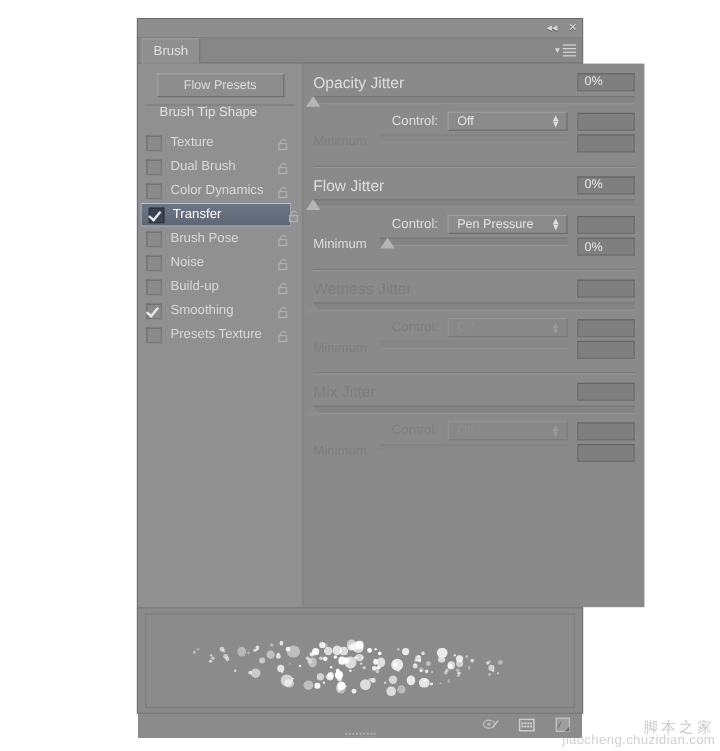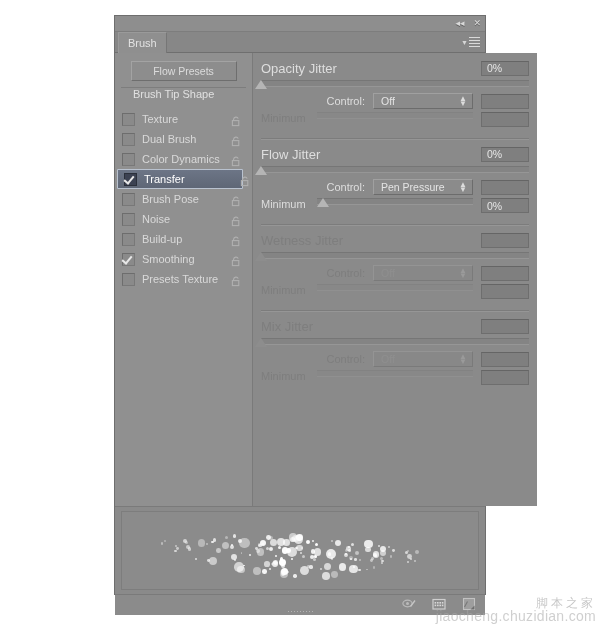--- a/index.html
+++ b/index.html
@@ -169,21 +169,21 @@
     background-size:3px 3px;
   }
 
   
   #watermark{
     position:absolute;right:4px;bottom:2px;text-align:right;line-height:1.05;
     opacity:.55;
   }
   #wm-cn{font-size:12px;color:#9a9a9a;letter-spacing:3px;
          font-family:"DejaVu Sans",sans-serif;}
-  #wm-en{font-size:14px;color:#a8a8a8;letter-spacing:.3px;}
+  #wm-en{font-size:11px;color:#a8a8a8;letter-spacing:.3px;}
 </style>
 </head>
 <body>
 
 <div id="panel">
 
   <div id="titlebar">
     <div class="win-btns">
       <span class="winbtn">◂◂</span>
       <span class="winbtn">✕</span>

